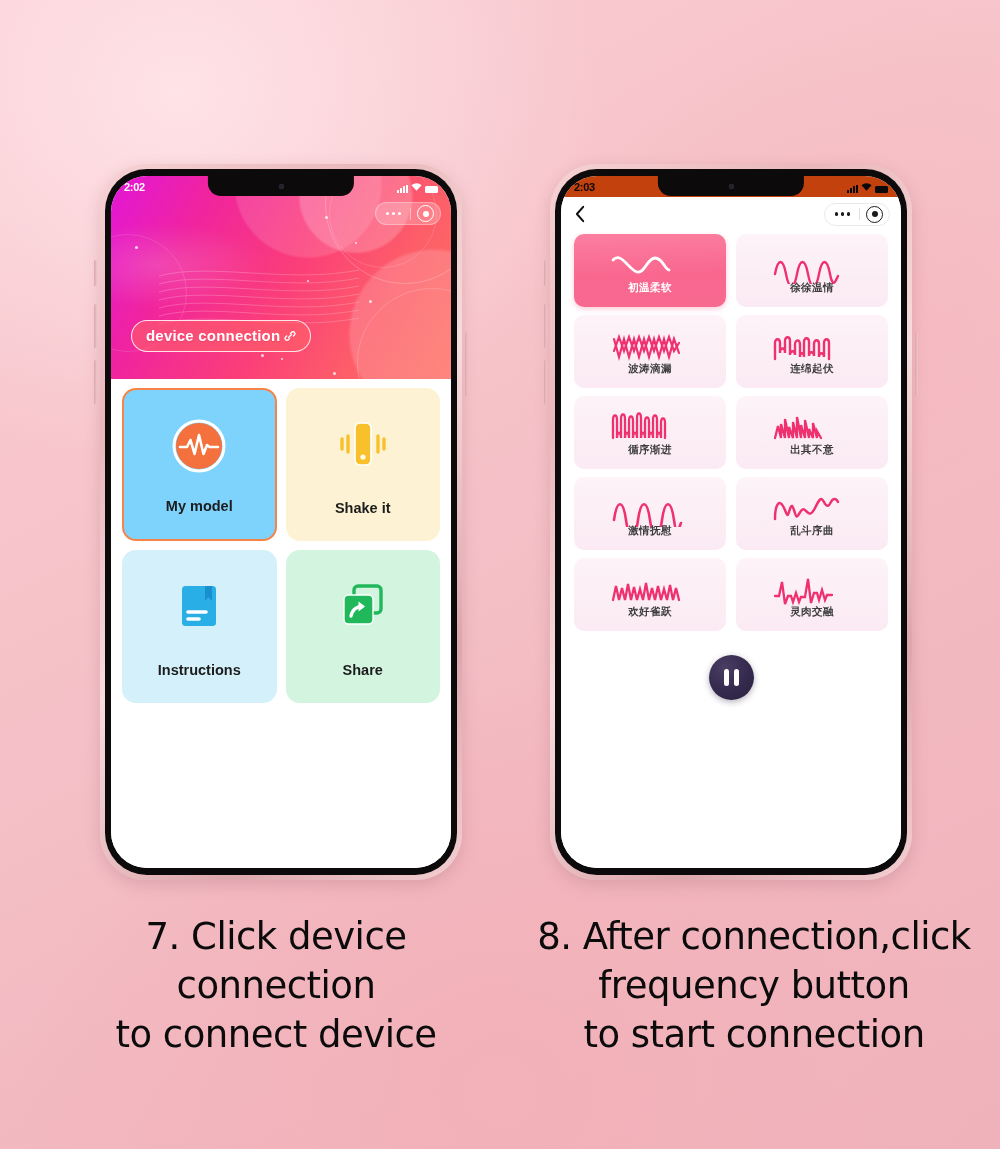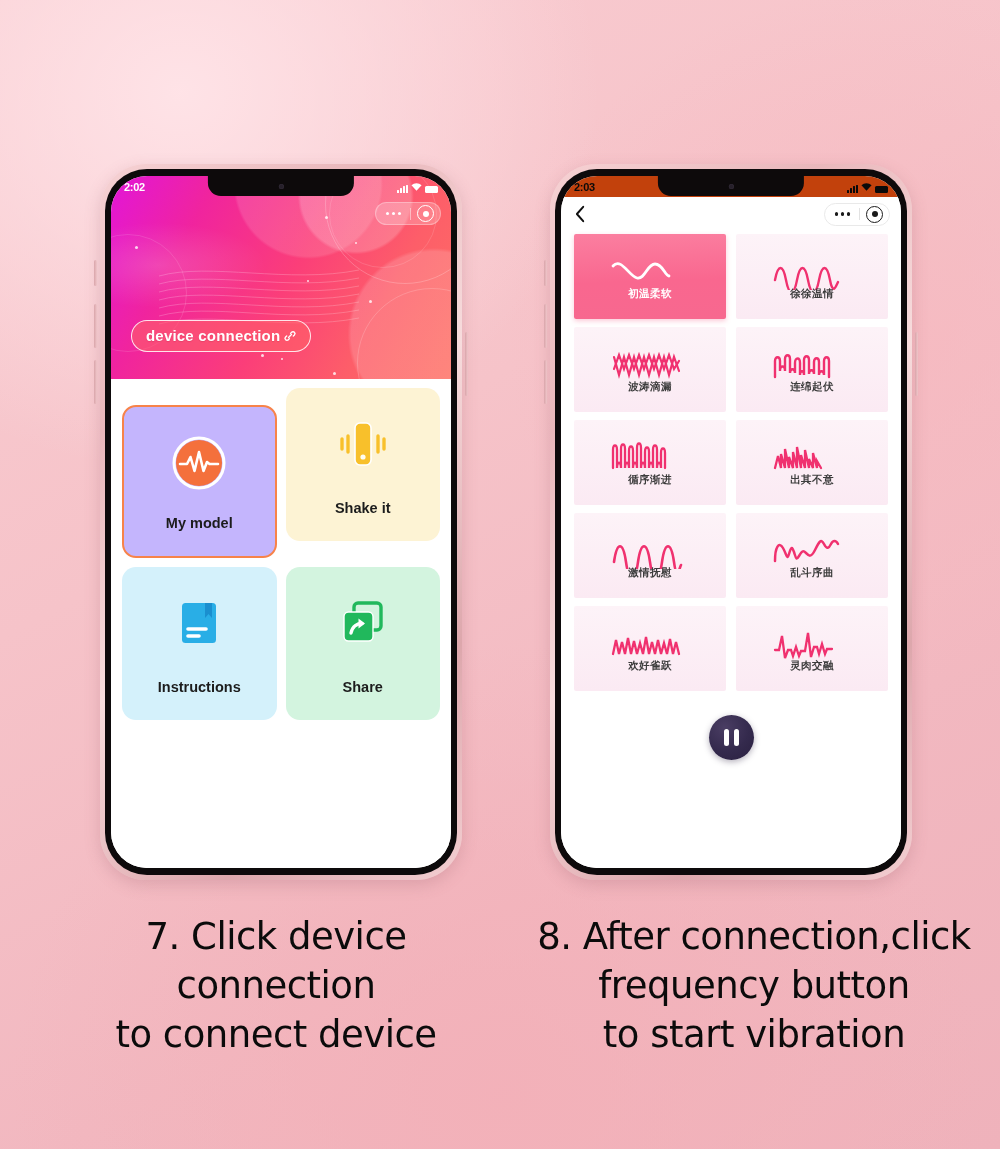--- a/index.html
+++ b/index.html
@@ -191,22 +191,22 @@
     position: absolute; top: 58px; left: 0; right: 0; bottom: 0;
     background: #fff;
     padding: 0 13px;
   }
   .wave-grid {
     display: grid;
     grid-template-columns: 1fr 1fr;
     gap: 8px 10px;
   }
   .wave-cell {
-    height: 85px;
-    border-radius: 2px;
+    height: 73px;
+    border-radius: 10px;
     background: linear-gradient(180deg,#fdf3f8 0%, #fbeaf3 100%);
     display: flex;
     flex-direction: column;
     align-items: center;
     justify-content: center;
     position: relative;
     padding-top: 2px;
   }
   .wave-cell.active {
     background: linear-gradient(178deg,#fb7fa0 0%, #f9678f 55%, #f7688f 100%);
@@ -331,21 +331,21 @@
           </span>
       </div>
 
       <div class="notch">
           <span class="notch-cam"></span>
         </div>
 
       <div class="p1-body">
         <div class="tile-grid">
 
-          <div class="tile sel" style="background:#c4b5fd;margin-top:17px;">
+          <div class="tile sel" style="background:#7dd3fc;">
             <div class="tile-ico">
               <svg width="54" height="54" viewBox="0 0 54 54">
                 <circle cx="27" cy="27" r="25" fill="none" stroke="#fff" stroke-width="3"></circle>
                 <circle cx="27" cy="27" r="23" fill="#f4703c"></circle>
                 <path d="M8 28h7l3.5-7 4 14 4.5-19 4.5 19 3.5-9 2.5 2H46" fill="none" stroke="#fff" stroke-width="2.6" stroke-linecap="round" stroke-linejoin="round"></path>
               </svg>
             </div>
             <div class="tile-label">My model</div>
           </div>
 
@@ -537,14 +537,14 @@
 </div>
 
 <div class="caption" id="cap1">
     <div>7. Click device</div>
     <div>connection</div>
     <div>to connect device</div>
   </div>
 <div class="caption" id="cap2">
     <div>8. After connection,click</div>
     <div>frequency button</div>
-    <div>to start vibration</div>
+    <div>to start connection</div>
   </div>
 
 </body></html>

